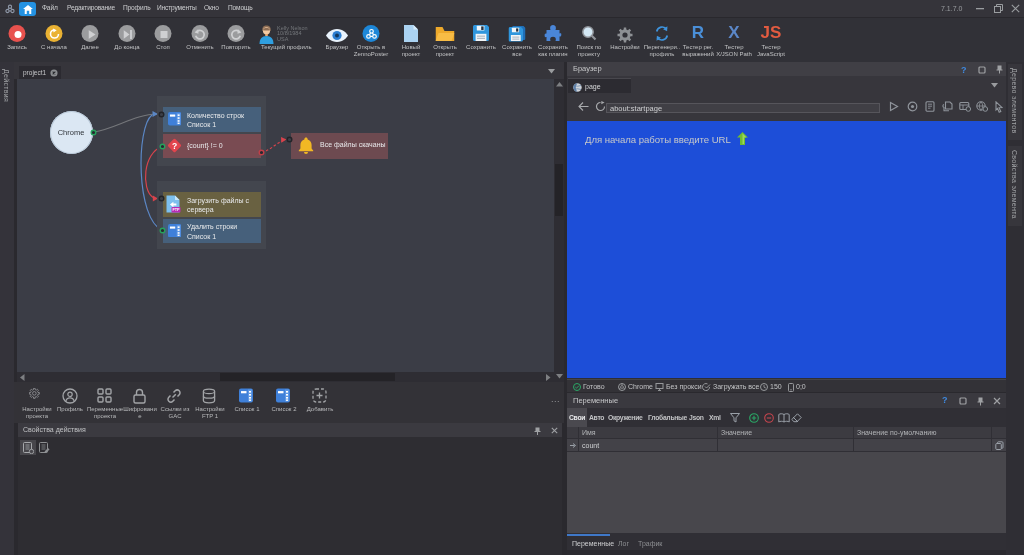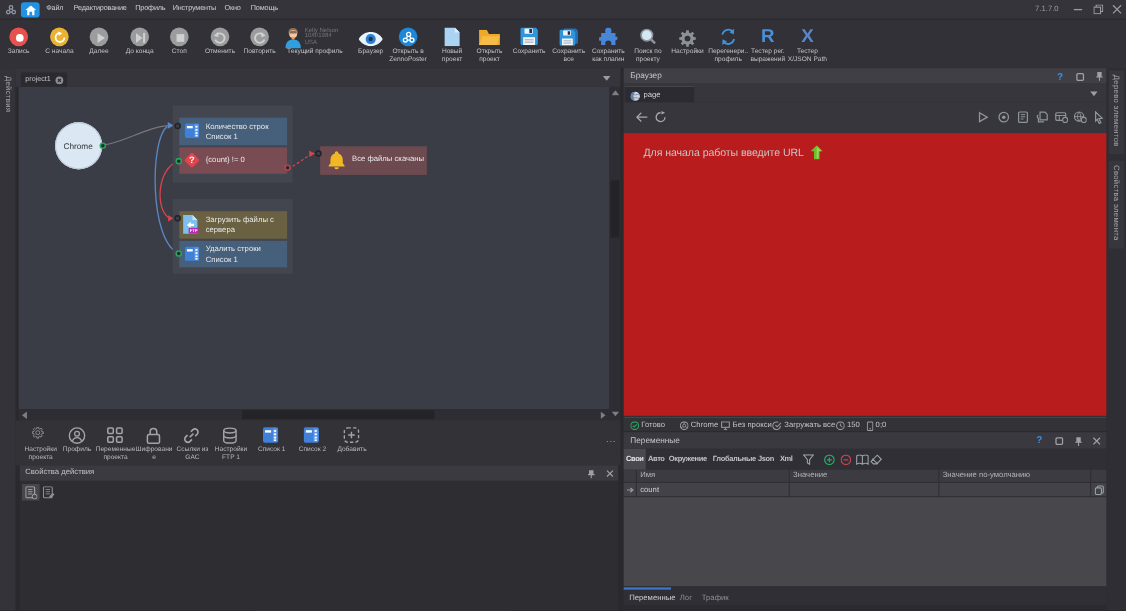--- a/index.html
+++ b/index.html
@@ -29,21 +29,21 @@
 .bico{position:absolute;top:4px;}
 .blbl{position:absolute;top:22px;left:-22px;right:-22px;text-align:center;font-size:6px;line-height:7px;color:#b9babc;}
 
 #props{left:18px;top:423px;width:544px;height:132px;background:#2e2d32;}
 #propshead{left:0;top:0;width:544px;height:14px;background:#3b3a40;color:#c2c3c5;font-size:7px;line-height:14px;padding-left:5px;}
 
 #browser{left:567px;top:62px;width:439px;height:330px;background:#302f35;}
 #bhead{left:0;top:0;width:439px;height:14px;background:#403f45;color:#c6c7c9;font-size:7.5px;line-height:14px;padding-left:6px;}
 #btabs{left:0;top:14px;width:439px;height:17px;background:#37363c;}
 #baddr{left:0;top:31px;width:439px;height:28px;background:#37363c;}
-#bcontent{left:0;top:59px;width:439px;height:257px;background:#b91c1c;}
+#bcontent{left:0;top:59px;width:439px;height:257px;background:#1d4ed8;}
 #bstatus{left:0;top:317px;width:439px;height:13px;background:#333237;border-top:1px solid #454449;}
 .sitem{position:absolute;top:0;height:13px;font-size:7px;line-height:13px;color:#c3c4c6;}
 #vars{left:567px;top:393px;width:439px;height:162px;background:#302f35;}
 #rightstrip{left:1006px;top:62px;width:18px;height:493px;background:#2f2e34;}
 svg{display:block;}
 .nrow{width:97.5px;height:24.5px;}
 .lsticon{position:absolute;left:4.5px;top:5px;width:13.5px;height:13.5px;}
 .ntxt{position:absolute;left:24px;top:3.5px;font-size:7px;line-height:9.5px;color:#e9eaec;white-space:nowrap;}
 .baddr-ico{top:8px;}
 .vtab{top:0;height:19px;font-size:6.8px;font-weight:bold;letter-spacing:-0.3px;color:#c2c3c5;line-height:19px;}
@@ -241,20 +241,24 @@
         <div class="tlbl">Перегенери..<br>профиль</div>
       </div>
     <div class="tbtn" style="left:662px;">
         <div class="tico" style="top:5px;font-size:17px;font-weight:bold;color:#4a8fd8;">R</div>
         <div class="tlbl">Тестер рег.<br>выражений</div>
       </div>
     <div class="tbtn" style="left:698px;">
         <div class="tico" style="top:5px;font-size:17px;font-weight:bold;color:#5b87c8;">X</div>
         <div class="tlbl">Тестер<br>X/JSON Path</div>
       </div>
+    <div class="tbtn" style="left:735px;">
+        <div class="tico" style="top:5px;font-size:17px;font-weight:bold;color:#e25b40;">JS</div>
+        <div class="tlbl">Тестер<br>JavaScript</div>
+      </div>
   </div>
   <div class="abs" id="leftstrip">
       <div class="vtext" style="position:absolute;left:3px;top:7px;">Действия</div>
     </div>
   <div class="abs" id="tabstrip">
     <div class="abs" id="projtab">project1</div>
     <svg class="abs" style="left:36px;top:7px;" width="8" height="8" viewBox="0 0 9 9">
         <circle cx="4.5" cy="4.5" r="4" fill="#8b8d90"></circle>
         <path d="M3 3 L6 6 M6 3 L3 6" stroke="#26282c" stroke-width="1.2"></path>
       </svg>
@@ -503,20 +507,23 @@
         </svg>
     </div>
     <div class="abs" id="baddr">
       <svg class="abs" style="left:11px;top:9px;" width="11" height="9" viewBox="0 0 11 9">
           <path d="M5 0.5 L1 4.5 L5 8.5 M1 4.5 L10.5 4.5" fill="none" stroke="#a8aaad" stroke-width="1.1"></path>
         </svg>
       <svg class="abs" style="left:28px;top:8px;" width="11" height="11" viewBox="0 0 11 11">
           <path d="M9.5 5.5 A4 4 0 1 1 5.5 1.5" fill="none" stroke="#a8aaad" stroke-width="1.2"></path>
           <path d="M5.5 0.2 L8.8 1.6 L5.5 3.4 Z" fill="#a8aaad" transform="translate(0.8,-0.2)"></path>
         </svg>
+      <div class="abs" style="left:39px;top:9.5px;width:274px;height:10px;background:#403f45;border:1px solid #56555b;">
+        <div style="position:absolute;left:3px;top:0.5px;font-size:7.5px;color:#cfd0d2;">about:startpage</div>
+      </div>
       <svg class="abs baddr-ico" style="left:322px;" width="10" height="11" viewBox="0 0 10 11">
           <path d="M1.5 1.5 L8.5 5.5 L1.5 9.5 Z" fill="none" stroke="#8f949b" stroke-width="1.2"></path>
         </svg>
       <svg class="abs baddr-ico" style="left:340px;" width="11" height="11" viewBox="0 0 11 11">
           <circle cx="5.5" cy="5.5" r="4.3" fill="none" stroke="#8f949b" stroke-width="1.2"></circle>
           <circle cx="5.5" cy="5.5" r="1.6" fill="#8f949b"></circle>
         </svg>
       <svg class="abs baddr-ico" style="left:358px;" width="10" height="11" viewBox="0 0 10 11">
           <rect x="1" y="0.8" width="8" height="9.4" rx="1" fill="none" stroke="#8f949b" stroke-width="1.1"></rect>
           <path d="M3 3.2 L7 3.2 M3 5.2 L7 5.2 M3 7.2 L5.5 7.2" stroke="#8f949b" stroke-width="0.9"></path>

